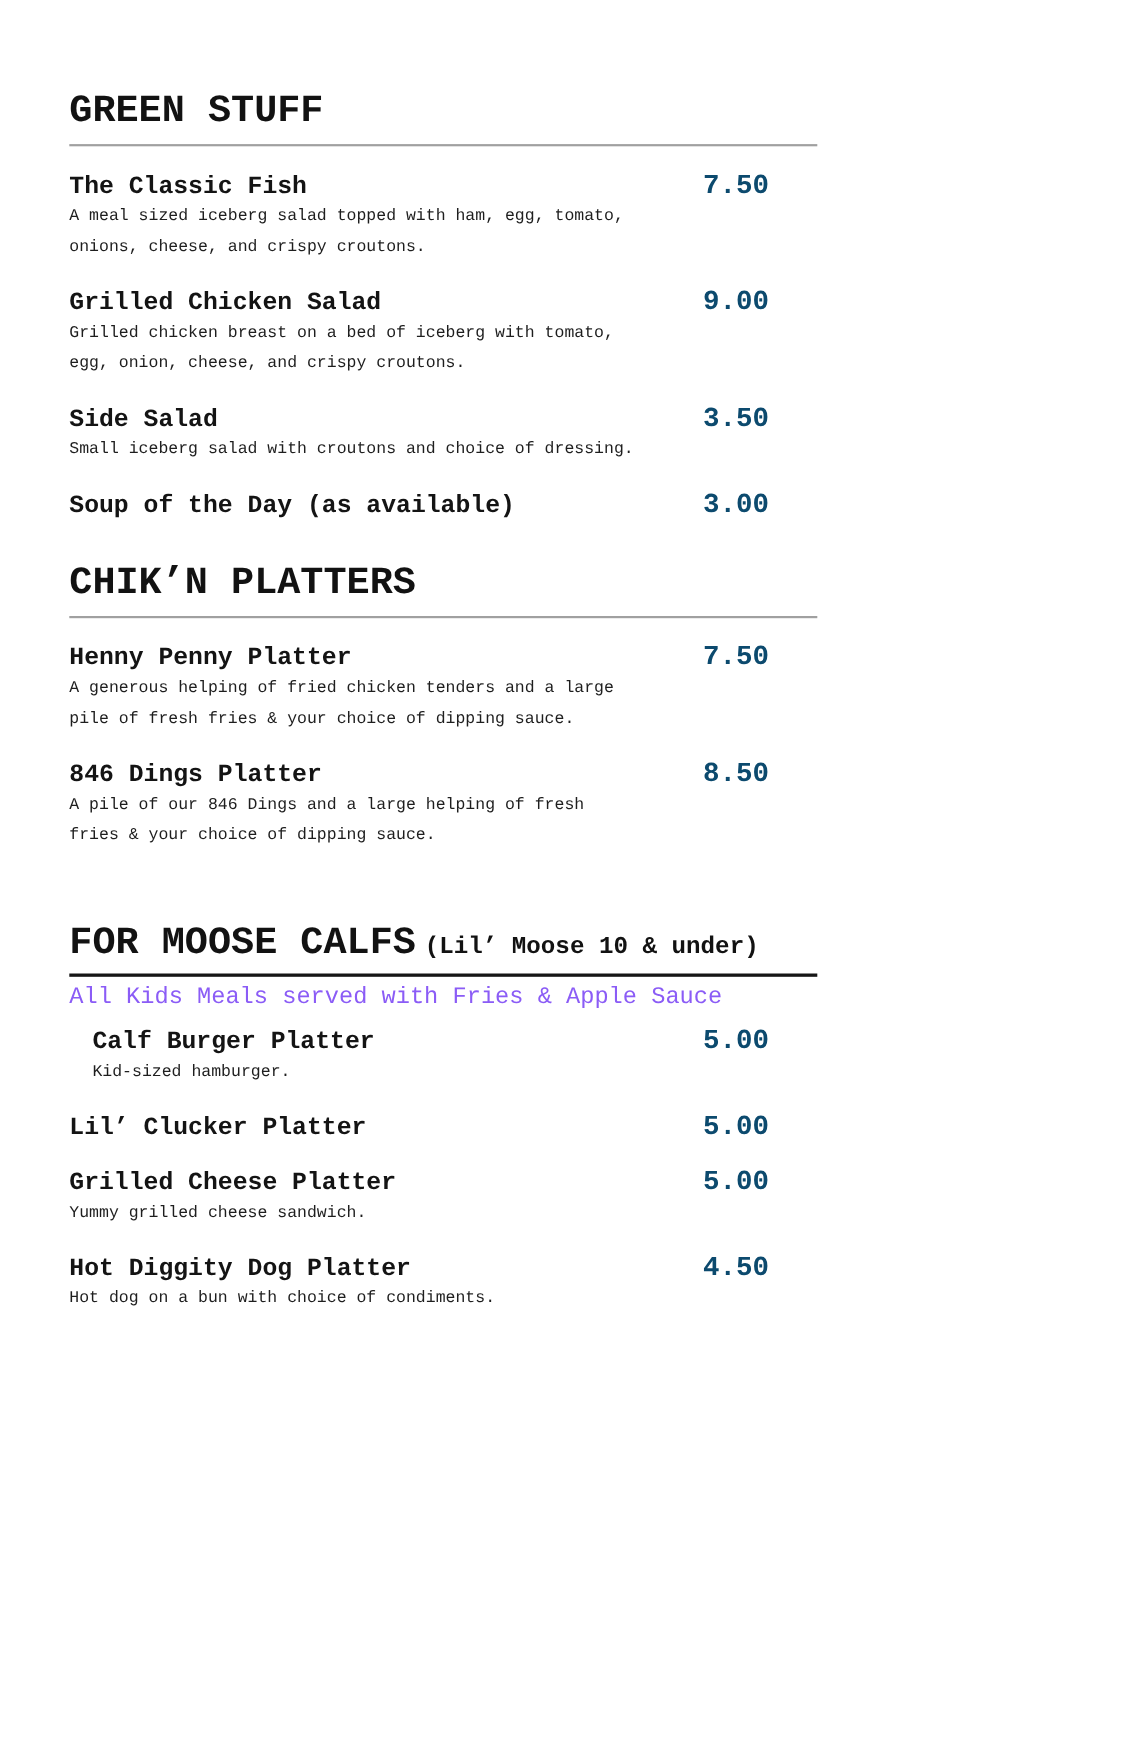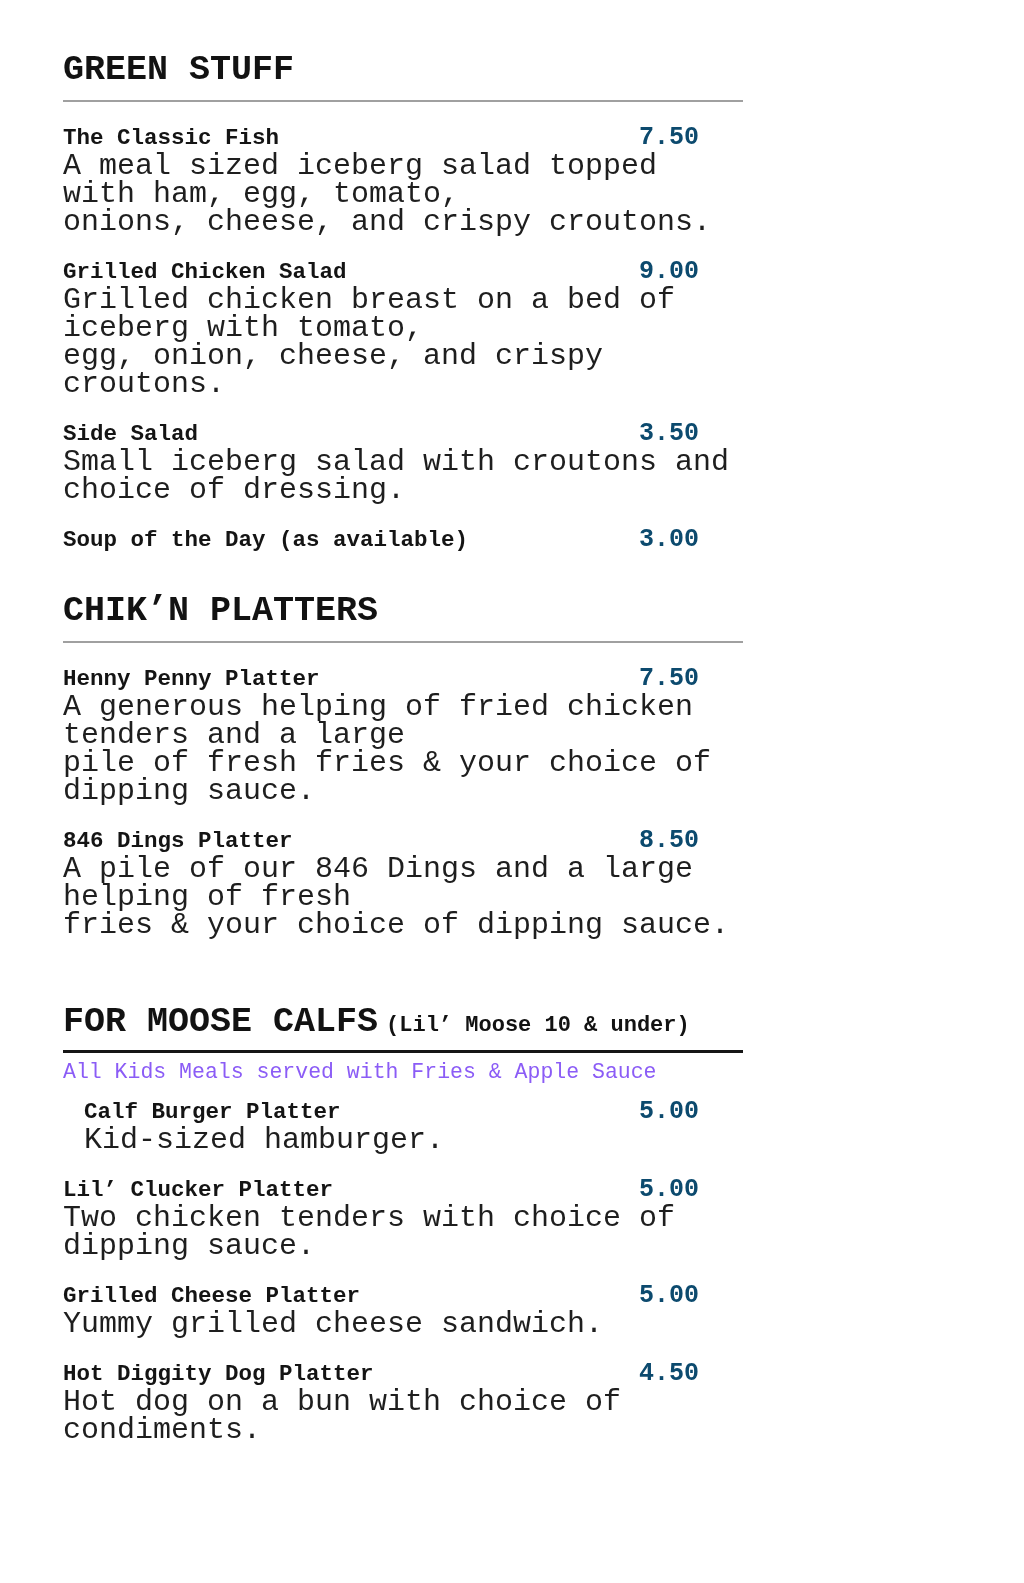--- a/index.html
+++ b/index.html
@@ -8,21 +8,21 @@
     background: #ffffff;
   }
   body {
     width: 1024px;
     height: 1583px;
     overflow: hidden;
     font-family: "Liberation Mono", "DejaVu Sans Mono", monospace;
     color: #1c1c1c;
   }
   .page {
-    padding: 53px 121px 0 63px; 
+    padding: 84px 121px 0 63px; 
     box-sizing: border-box;
     width: 864px;
   }
   .section { margin: 0; }
   .section-header {
     border-bottom: 2px solid #a0a0a0;
     padding-bottom: 7px;
     line-height: 35px;
     white-space: nowrap;
   }
@@ -63,21 +63,21 @@
     color: #141414;
   }
   .item-price {
     font-size: 25px;
     font-weight: bold;
     color: #0c4a6e;
     padding-right: 44px; 
     text-align: left;
   }
   .item-desc {
-    font-size: 30px;
+    font-size: 15px;
     line-height: 28px;
     color: #1e1e1e;
     white-space: pre-line;
   }
   .s2 { margin-top: 40px; }
   .s3 { margin-top: 66px; }
   .s4 { margin-top: 140px; }
   .section-paragraph {
     margin-top: 20px;
     font-size: 22.5px;
@@ -166,21 +166,20 @@
         <span class="item-price">5.00</span>
       </div>
       <div class="item-desc">Kid-sized hamburger.</div>
     </div>
 
     <div class="menu-item">
       <div class="item-head">
         <span class="item-name">Lil’ Clucker Platter</span>
         <span class="item-price">5.00</span>
       </div>
-      <div class="item-desc">Two chicken tenders with choice of dipping sauce.</div>
     </div>
 
     <div class="menu-item">
       <div class="item-head">
         <span class="item-name">Grilled Cheese Platter</span>
         <span class="item-price">5.00</span>
       </div>
       <div class="item-desc">Yummy grilled cheese sandwich.</div>
     </div>
 

